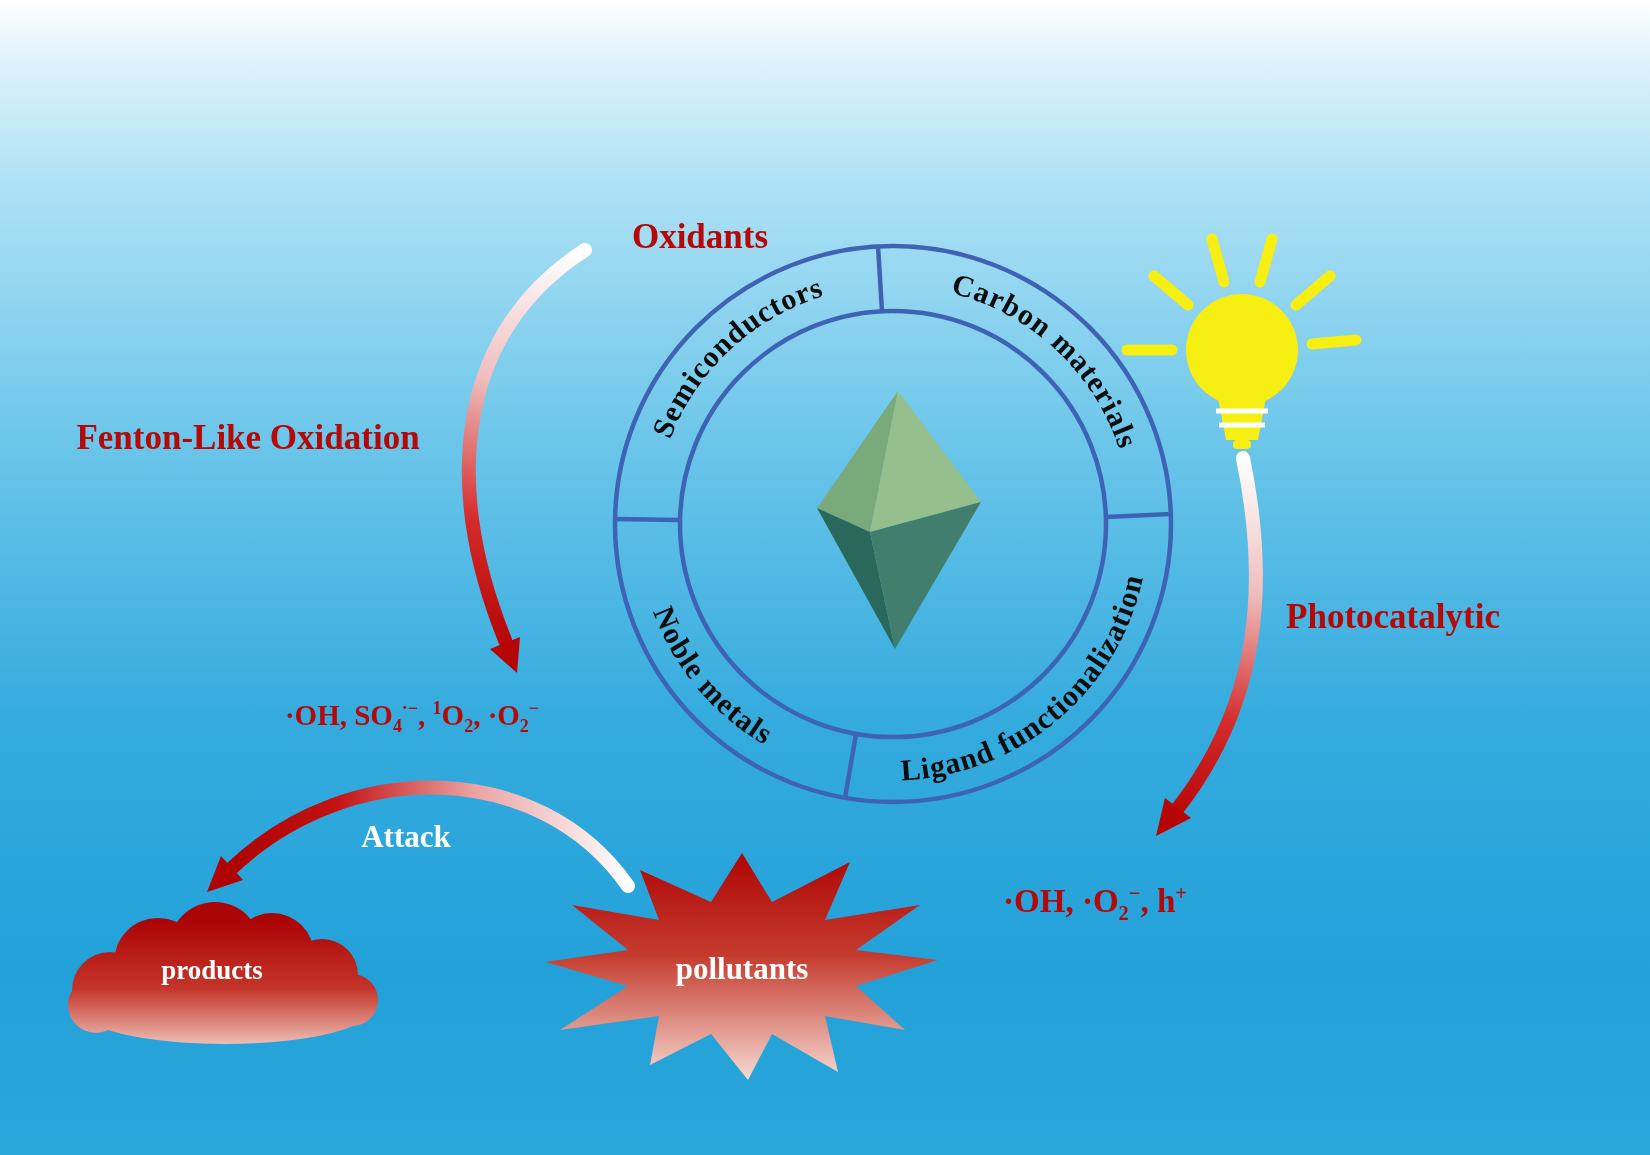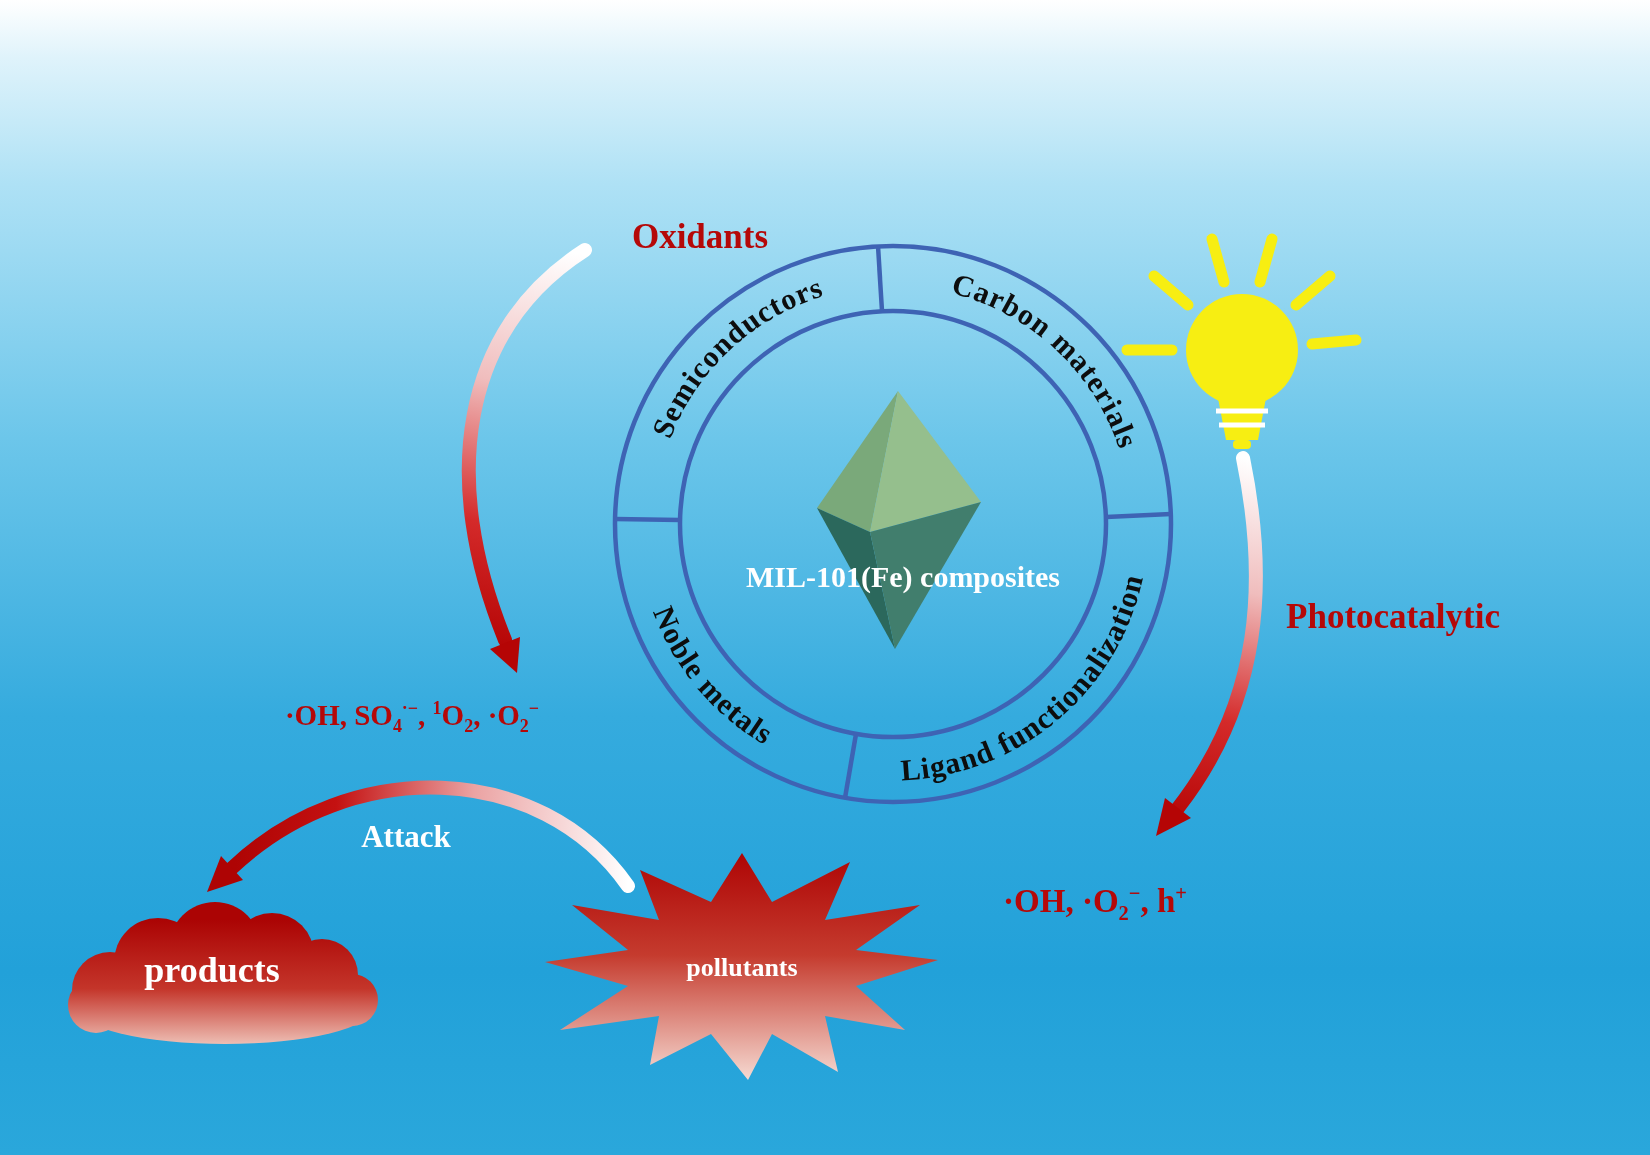--- a/index.html
+++ b/index.html
@@ -142,28 +142,28 @@
       <circle cx="215" cy="948" r="46"></circle>
       <circle cx="272" cy="955" r="42"></circle>
       <circle cx="322" cy="975" r="36"></circle>
       <circle cx="352" cy="1000" r="26"></circle>
       <ellipse cx="225" cy="1008" rx="148" ry="36"></ellipse>
     </g>
   </svg>
 
   <div class="label red" style="left:700px;  top:236px; font-size:35px">Oxidants</div>
 
+  <div class="label red" style="left:248px;  top:437px; font-size:35px">Fenton-Like Oxidation</div>
 
   <div class="label red" style="left:412px;  top:717px; font-size:29px">·OH, SO<sub>4</sub><sup>·−</sup>, <sup>1</sup>O<sub>2</sub>, ·O<sub>2</sub><sup>−</sup></div>
 
   <div class="label red" style="left:1393px; top:616px; font-size:35px">Photocatalytic</div>
 
   <div class="label red" style="left:1095px; top:903px; font-size:33px">·OH, ·O<sub>2</sub><sup>−</sup>, h<sup>+</sup></div>
 
-  <div class="label white" style="left:903px;  top:577px; font-size:30px">MIL-101(Fe) composites</div>
 
   <div class="label white" style="left:406px;  top:836px; font-size:31px">Attack</div>
 
-  <div class="label white" style="left:742px;  top:968px; font-size:26px">pollutants</div>
+  <div class="label white" style="left:742px;  top:968px; font-size:31px">pollutants</div>
 
-  <div class="label white" style="left:212px;  top:970px; font-size:36px">products</div>
+  <div class="label white" style="left:212px;  top:970px; font-size:27px">products</div>
 
 </div>
 
 </body></html>

